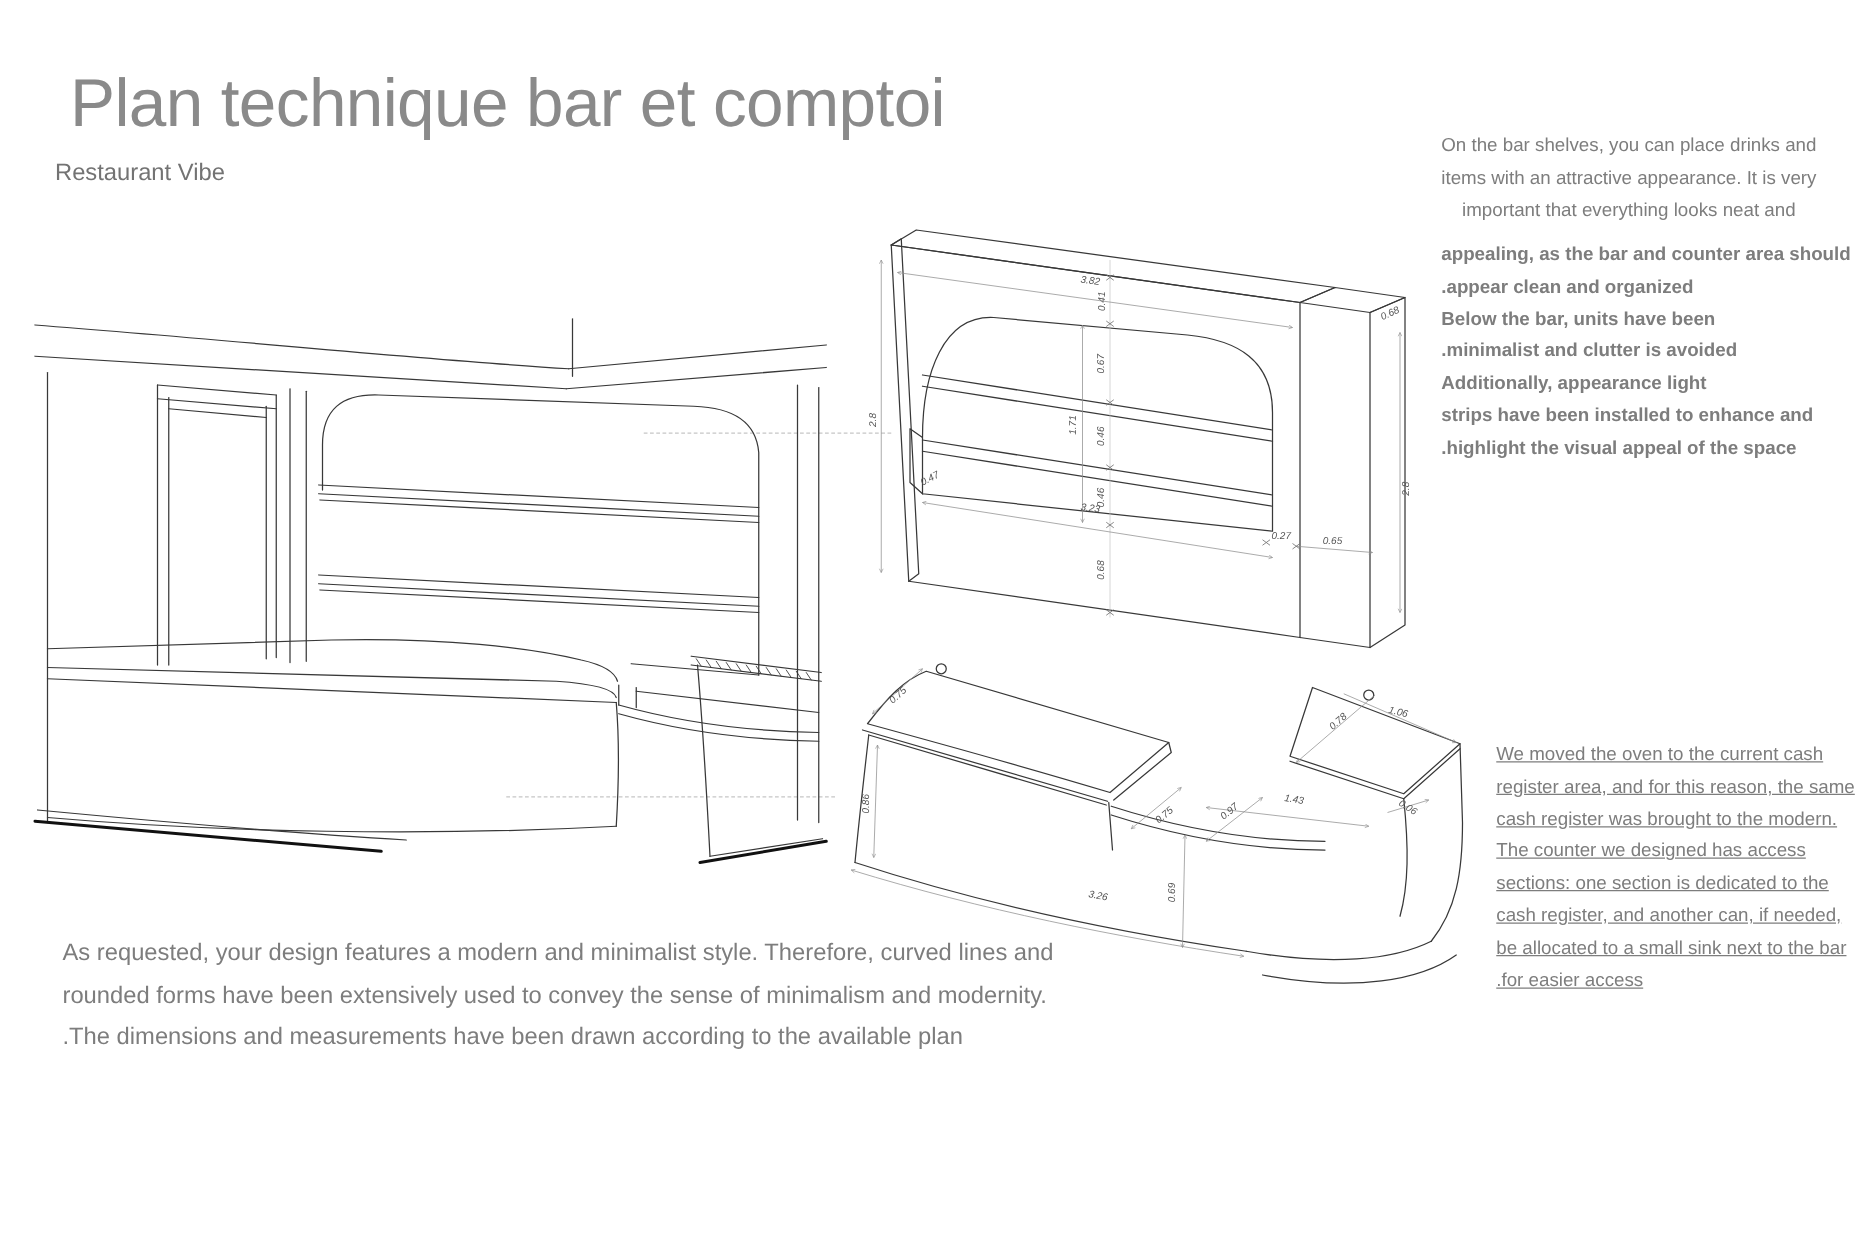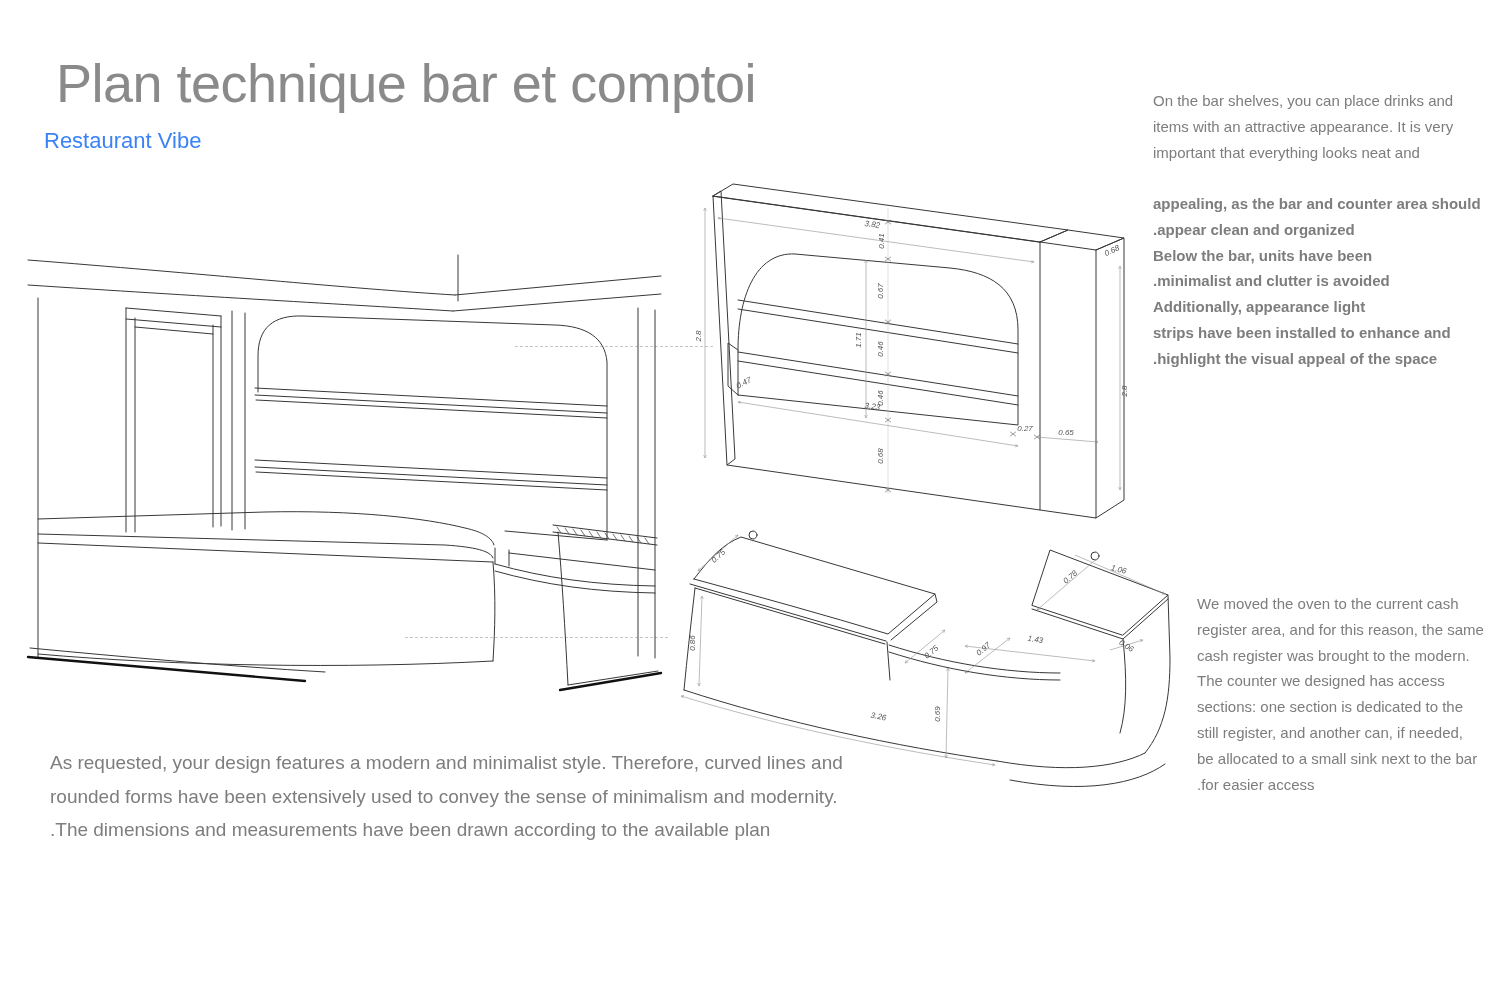--- a/index.html
+++ b/index.html
@@ -1,25 +1,25 @@
 <!DOCTYPE html>
 <html><head>
 <meta charset="utf-8">
 <style>
   html,body{margin:0;padding:0;background:#fff;}
   body{width:1500px;height:1000px;position:relative;overflow:hidden;
        font-family:"Liberation Sans",sans-serif;}
   .abs{position:absolute;}
   #title{left:28px;top:52px;font-size:54px;color:#8a8a8a;letter-spacing:-.5px;white-space:nowrap;margin-left:28px;}
-  #subtitle{left:44px;top:128px;font-size:22px;color:#3b82f6;white-space:nowrap;}
+  #subtitle{left:44px;top:128px;font-size:19px;color:#737373;white-space:nowrap;}
   .note{color:#7d7d7d;font-size:15px;line-height:25.8px;}
   .note div{white-space:nowrap;min-height:25.8px;}
-  #note-tr1{left:1153px;top:88px;}
+  #note-tr1{left:1153px;top:104px;text-align:center;}
   #note-tr2{left:1153px;top:191px;font-weight:bold;}
-  #note-br{left:1197px;top:591px;}
+  #note-br{left:1197px;top:591px;text-decoration:underline;}
   #note-bl{left:38px;top:746px;font-size:19px;line-height:33.5px;color:#7d7d7d;margin-left:12px;}
   #note-bl div{white-space:nowrap;min-height:33.5px;}
   svg{position:absolute;overflow:visible;}
   .ln{fill:none;stroke:#383838;stroke-width:1;stroke-linecap:round;stroke-linejoin:round;}
   .ln2{fill:none;stroke:#383838;stroke-width:.7;stroke-linecap:round;}
   .hv{fill:none;stroke:#111;stroke-width:2.4;stroke-linecap:round;}
   .dml{fill:none;stroke:#8f8f8f;stroke-width:.6;}
   .xln{fill:none;stroke:#bdbdbd;stroke-width:.5;}
   .dim{fill:#555;font-size:8px;font-style:italic;font-family:"Liberation Sans",sans-serif;text-anchor:middle;}
   .dash{border-top:1.5px dashed #c6c6c6;height:0;}
@@ -45,21 +45,21 @@
   <div>strips have been installed to enhance and</div>
   <div>.highlight the visual appeal of the space</div>
 </div>
 
 <div id="note-br" class="abs note">
   <div>We moved the oven to the current cash</div>
   <div>register area, and for this reason, the same</div>
   <div>cash register was brought to the modern.</div>
   <div>The counter we designed has access</div>
   <div>sections: one section is dedicated to the</div>
-  <div>still register, and another can, if needed,</div>
+  <div>cash register, and another can, if needed,</div>
   <div>be allocated to a small sink next to the bar</div>
   <div>.for easier access</div>
 </div>
 
 <div id="note-bl" class="abs">
   <div>As requested, your design features a modern and minimalist style. Therefore, curved lines and</div>
   <div>rounded forms have been extensively used to convey the sense of minimalism and modernity.</div>
   <div>.The dimensions and measurements have been drawn according to the available plan</div>
 </div>
 

